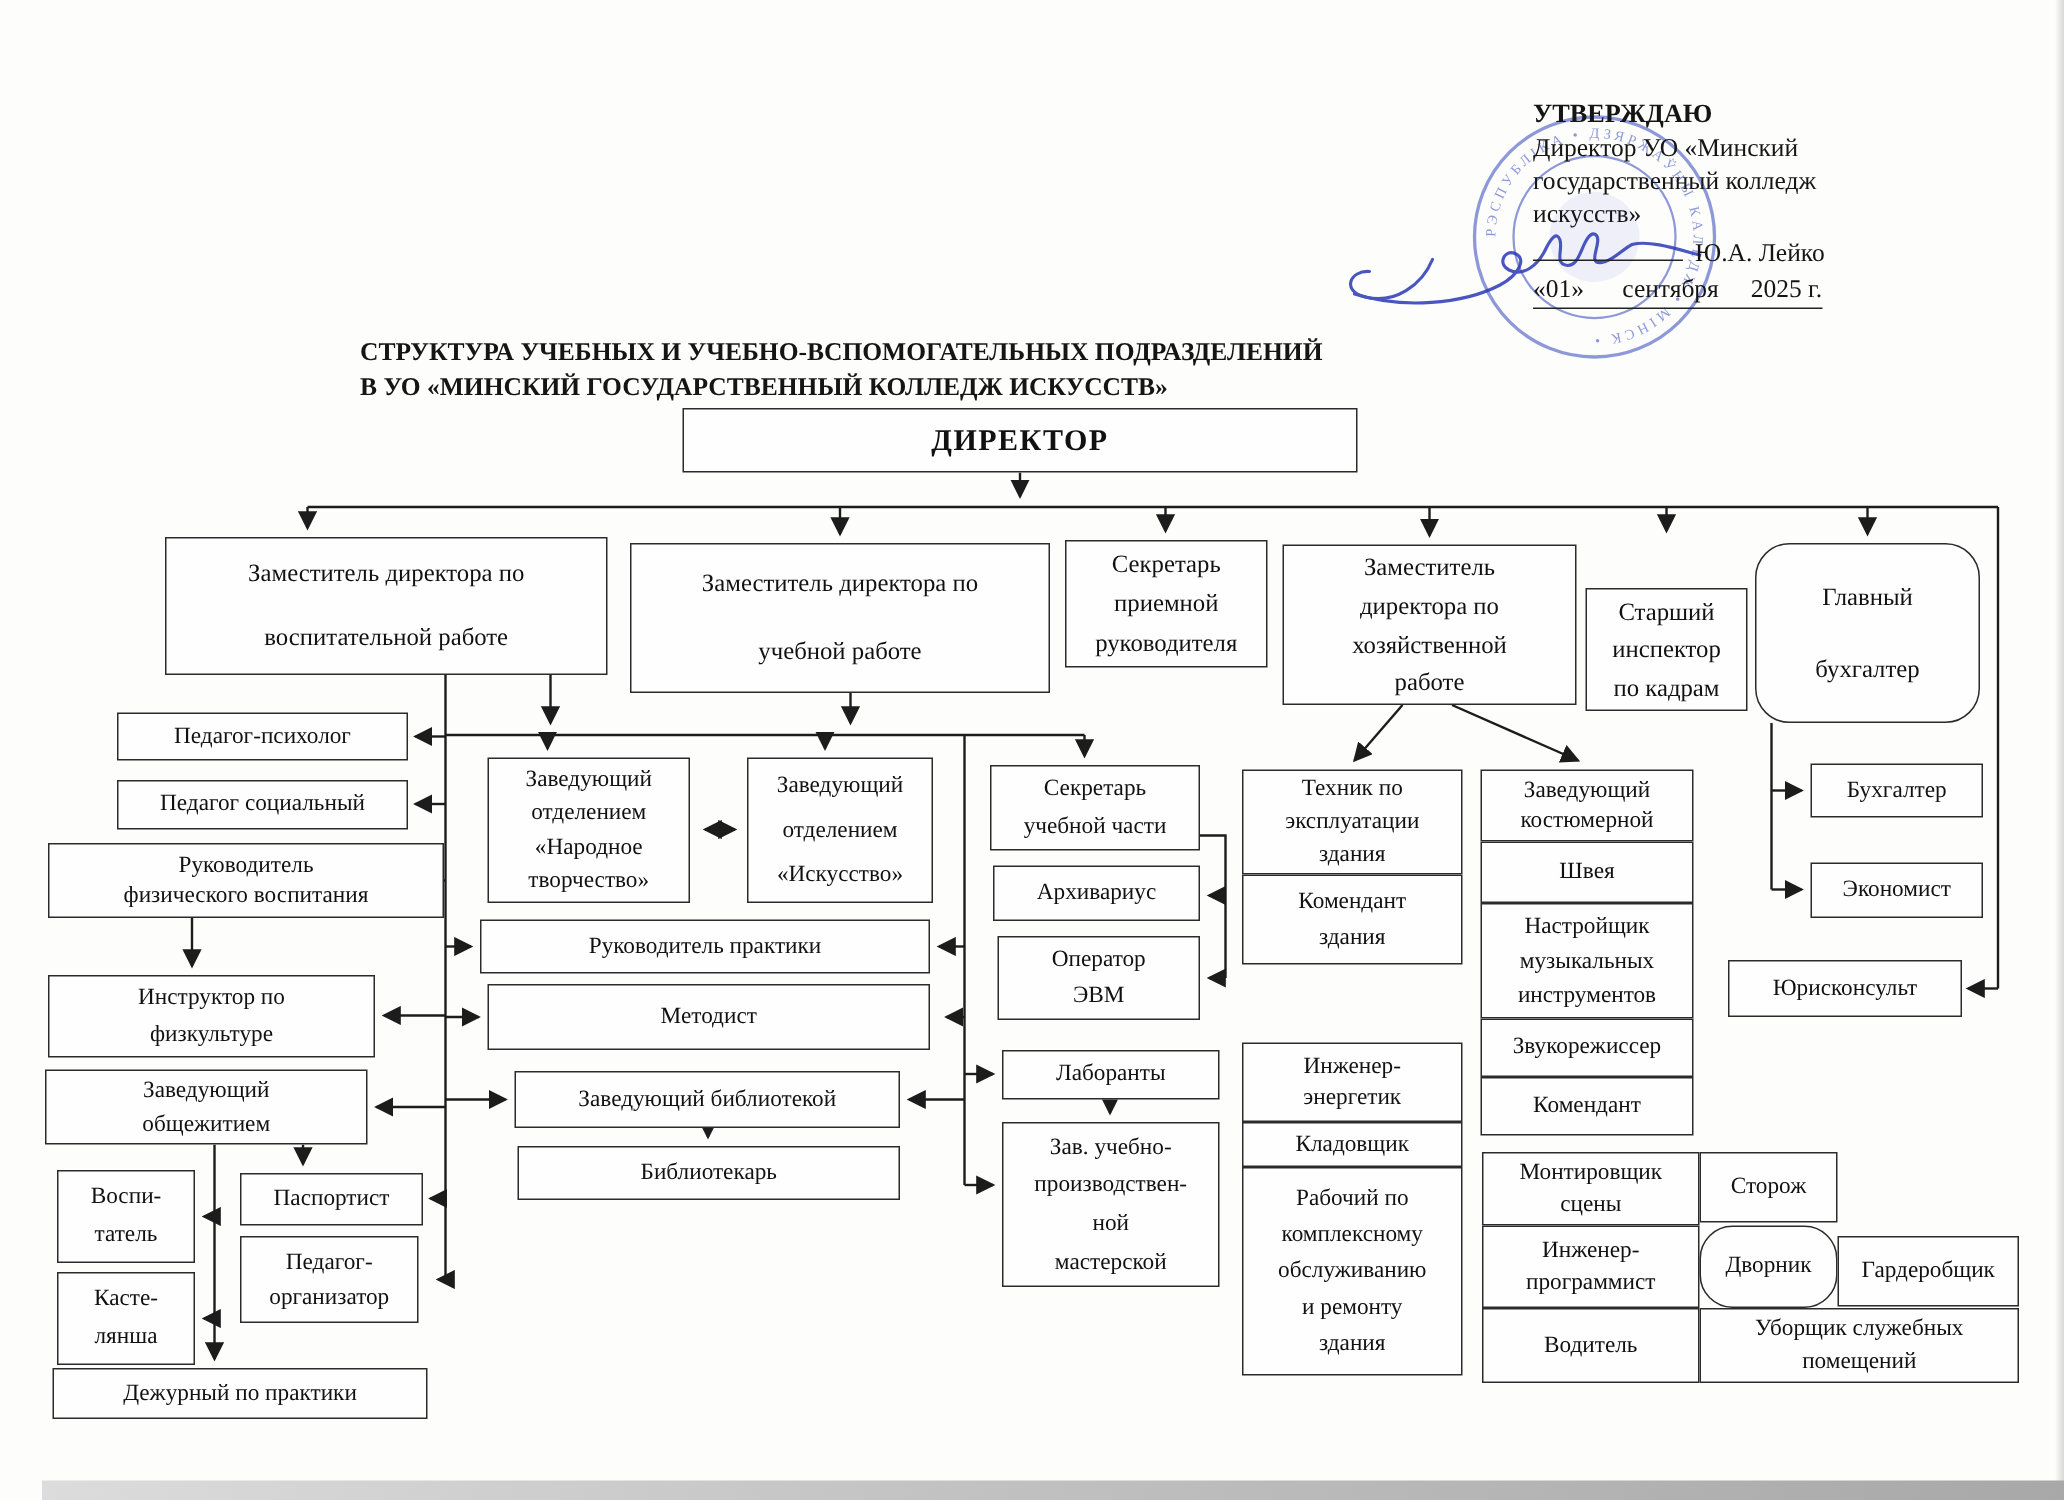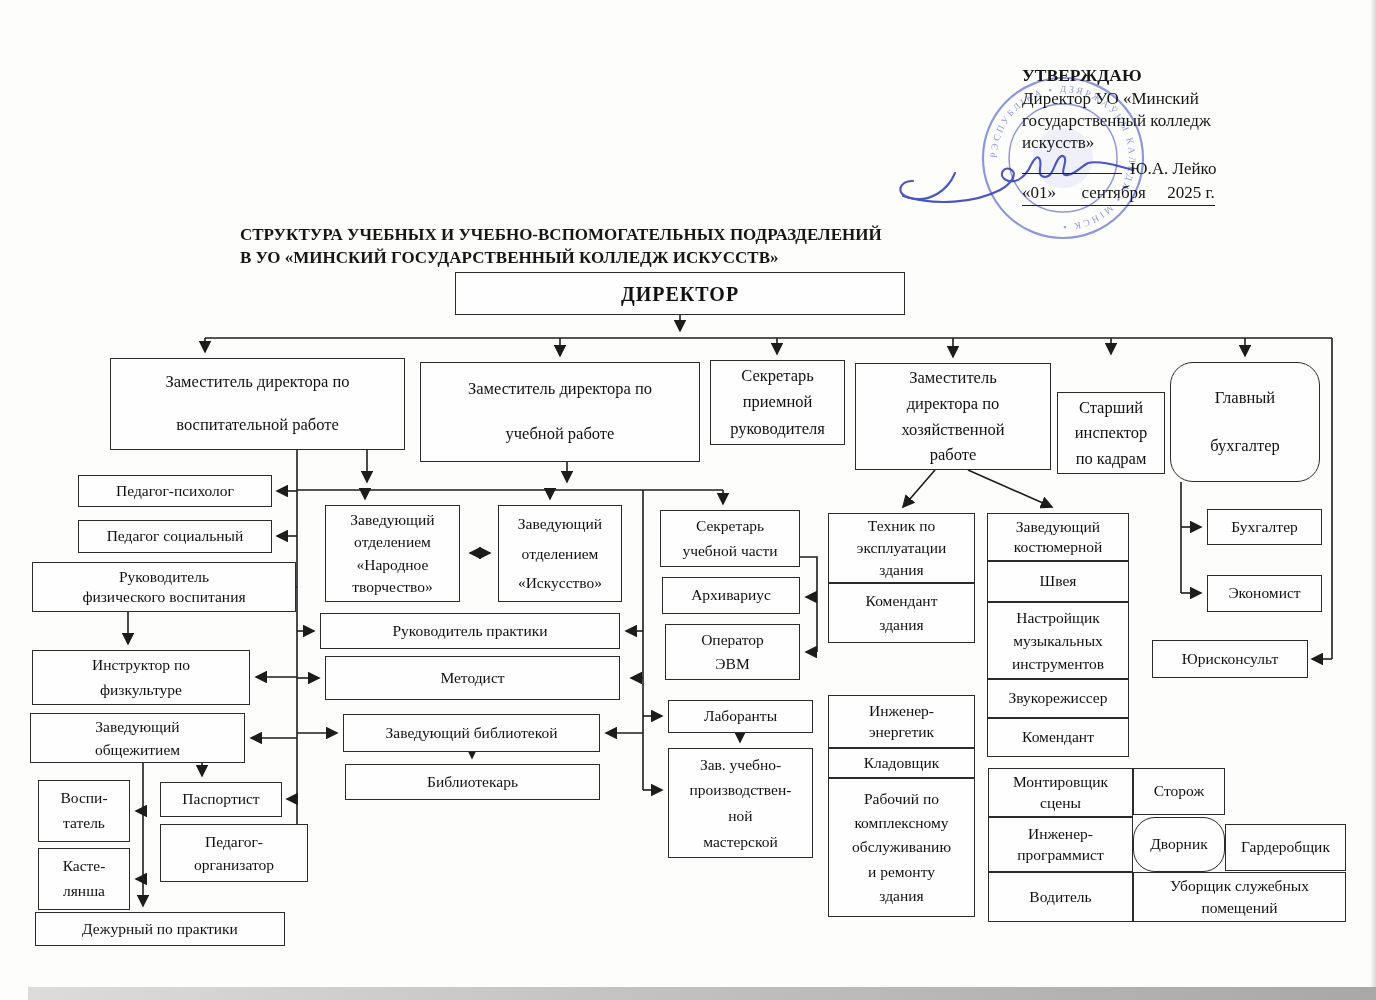--- a/index.html
+++ b/index.html
@@ -73,21 +73,21 @@
 физического воспитания</div>
   <div class="node" style="left:32px;top:650px;width:218px;height:55px;line-height:1.55;">Инструктор по
 физкультуре</div>
   <div class="node" style="left:30px;top:713px;width:215px;height:50px;line-height:1.5;">Заведующий
 общежитием</div>
   <div class="node" style="left:38px;top:780px;width:92px;height:62px;line-height:1.6;">Воспи-
 татель</div>
   <div class="node" style="left:160px;top:782px;width:122px;height:35px;">Паспортист</div>
   <div class="node" style="left:38px;top:848px;width:92px;height:62px;line-height:1.6;">Касте-
 лянша</div>
-  <div class="node" style="left:160px;top:824px;width:148px;height:58px;line-height:1.5;">Педагог-
+  <div class="node" style="left:160px;top:824px;width:119px;height:58px;line-height:1.5;">Педагог-
 организатор</div>
   <div class="node" style="left:35px;top:912px;width:250px;height:34px;">Дежурный по практики</div>
 
   <div class="node" style="left:325px;top:505px;width:135px;height:97px;line-height:1.45;">Заведующий
 отделением
 «Народное
 творчество»</div>
   <div class="node" style="left:498px;top:505px;width:124px;height:97px;line-height:1.9;">Заведующий
 отделением
 «Искусство»</div>

